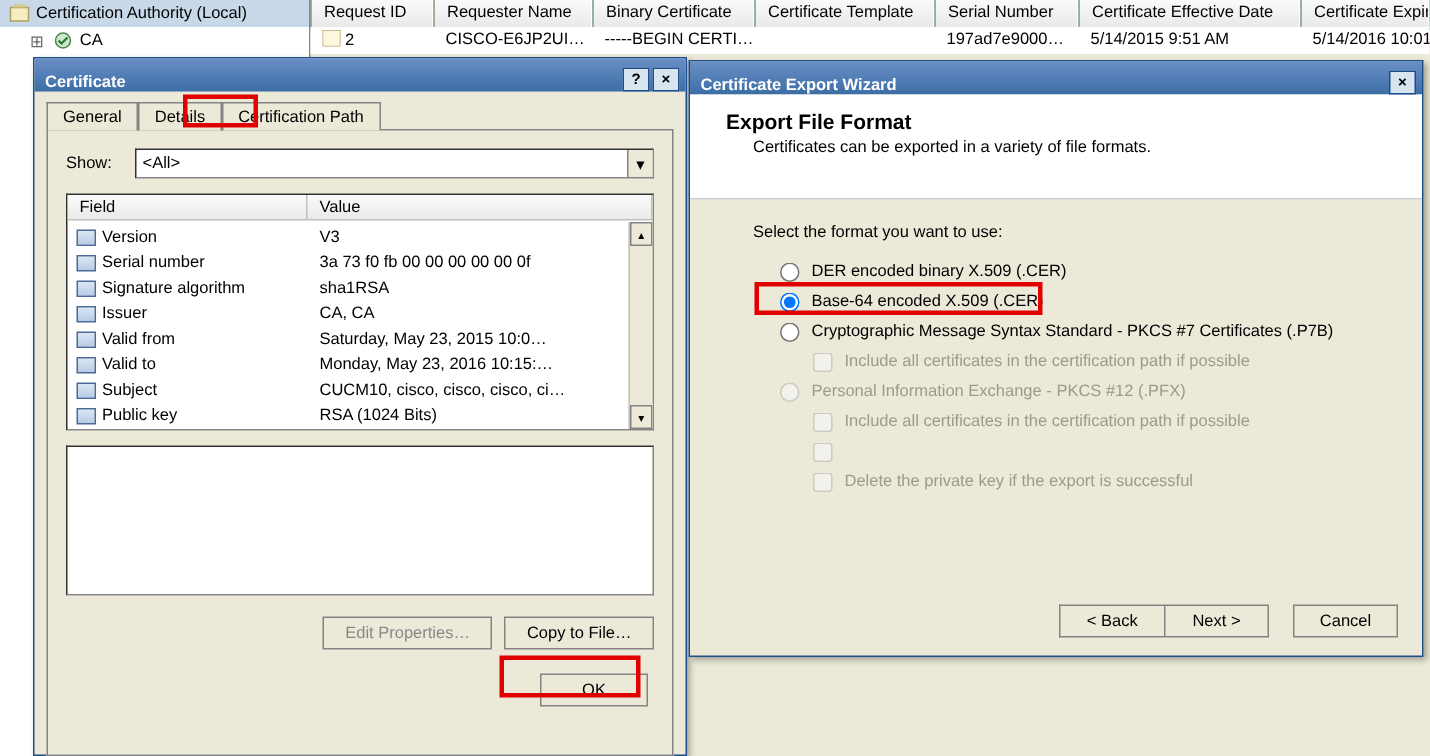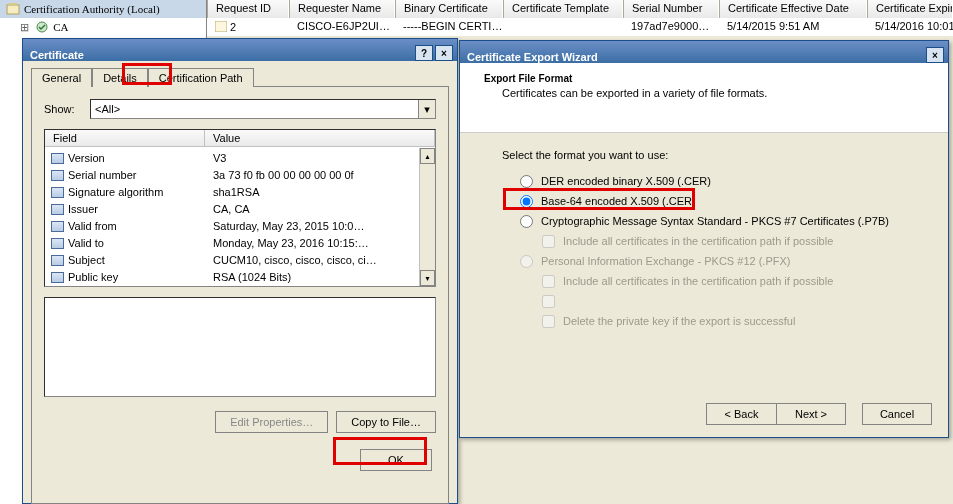--- a/index.html
+++ b/index.html
@@ -13,21 +13,21 @@
     overflow: hidden;
     position: relative;
   }
   .tree-pane {
     position: absolute;
     left: 0; top: 0;
     width: 207px; height: 504px;
     background: #fff;
     border-right: 1px solid #848484;
   }
-  .tree-node { padding: 2px 6px; display: flex; align-items: center; gap: 4px; font-family: Liberation Serif, serif; }
+  .tree-node { padding: 2px 6px; display: flex; align-items: center; gap: 4px; }
   .tree-node.sel { background: #c8d8e8; }
   .tree-indent { padding-left: 20px; }
   .tree-icon { width: 14px; height: 14px; display: inline-block; }
   .list-header {
     position: absolute;
     left: 207px; top: 0;
     right: 0; height: 20px;
     background: #0f766e;
     border-bottom: 1px solid #aca899;
     display: flex;
@@ -153,21 +153,21 @@
     font-family: inherit;
     font-size: 11px;
     cursor: pointer;
   }
   .btn:disabled { color: #888; }
   .cert-btns { display: flex; justify-content: flex-end; gap: 8px; margin-top: 14px; }
   .ok-row { display: flex; justify-content: flex-end; margin-top: 16px; padding-right: 4px; }
   
   #wizard { left: 459px; top: 40px; width: 490px; height: 398px; }
   .wiz-body { padding: 10px 24px 0 24px; background: #fff; height: 70px; border-bottom: 1px solid #ccc;}
-  .wiz-body h4 { margin: 0 0 3px 0; font-size: 10px; font-weight: bold; }
+  .wiz-body h4 { margin: 0 0 3px 0; font-size: 14px; font-weight: bold; }
   .wiz-body p { margin: 0; font-size: 11px; padding-left: 18px; }
   .wiz-content { padding: 16px 24px 0 42px; }
   .wiz-content .lbl { margin-bottom: 10px; }
   .radio-row { display: flex; align-items: center; gap: 6px; padding: 2px 0 2px 18px; height: 20px; }
   .radio-row.disabled { color: #9c9a8c; }
   .chk-row { display: flex; align-items: center; gap: 6px; padding: 2px 0 2px 40px; height: 20px; color: #9c9a8c; }
   .chk-row input { accent-color: #888; }
   .wiz-btns {
     position: absolute;
     bottom: 12px; right: 16px;

